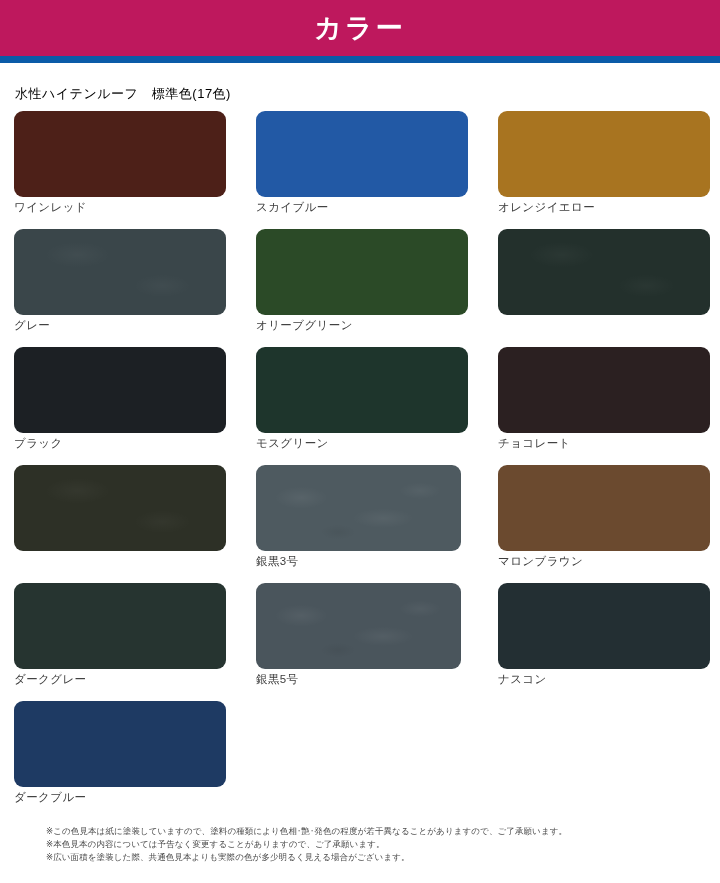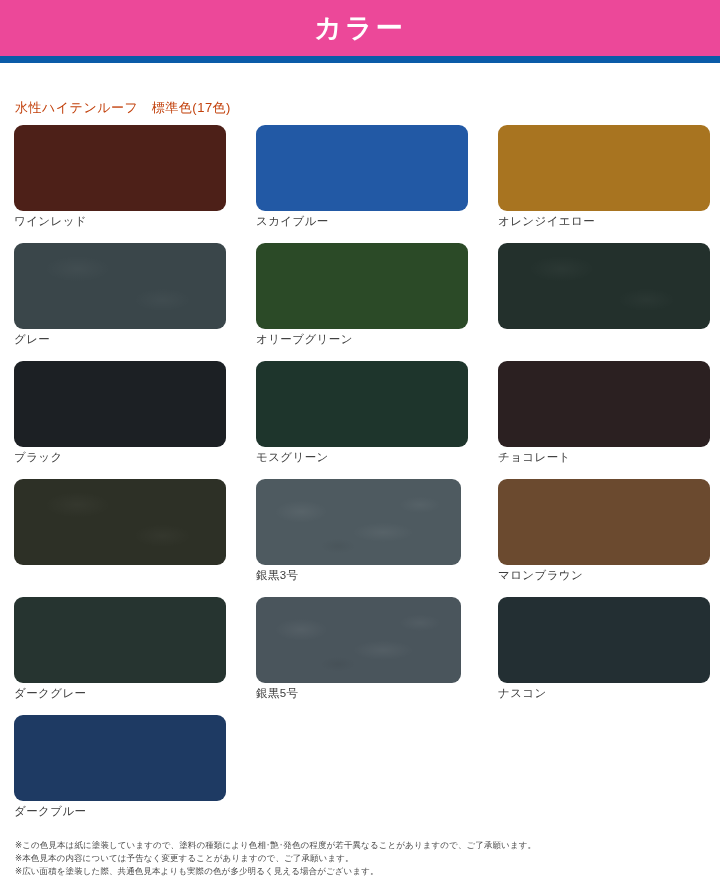--- a/index.html
+++ b/index.html
@@ -44,22 +44,22 @@
   }
 
   
   .content {
     padding: 0 14px;
     box-sizing: border-box;
     width: 720px;
   }
   .subtitle {
     font-size: 13px;
-    color: #c2410c;
-    margin: 37px 0 9px 1px;
+    color: #000000;
+    margin: 23px 0 9px 1px;
     letter-spacing: 0.5px;
     line-height: 1.2;
   }
 
   
   .swatch-grid {
     display: grid;
     grid-template-columns: 242px 242px 242px;
     grid-auto-rows: 118px;
     column-gap: 0;
@@ -103,26 +103,27 @@
   .footnotes {
     margin-top: 6px;
     padding-left: 1px;
   }
   .footnote-line {
     font-size: 8.5px;
     color: #4a4a4a;
     line-height: 1.55;
     letter-spacing: 0.1px;
     white-space: nowrap;
+    margin-left: 31px;
   }
 </style>
 </head>
 <body>
 
-<div class="banner" style="background: #ec4899;">
+<div class="banner" style="background: #be185d;">
   <div class="banner-title" style="color: rgb(255, 255, 255);">カラー</div>
 </div>
 <div class="banner-underline" style="background: rgb(10, 91, 168);"></div>
 
 <div class="content">
 
   <div class="subtitle">水性ハイテンルーフ　標準色(17色)</div>
 
   <div class="swatch-grid">
       <div class="swatch-cell">

